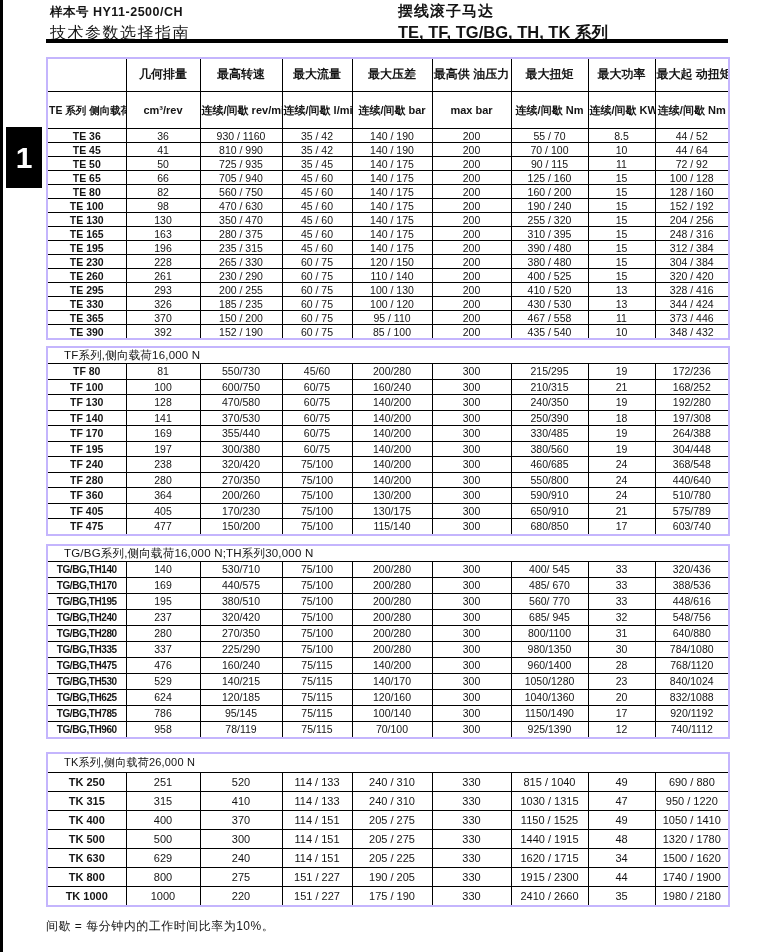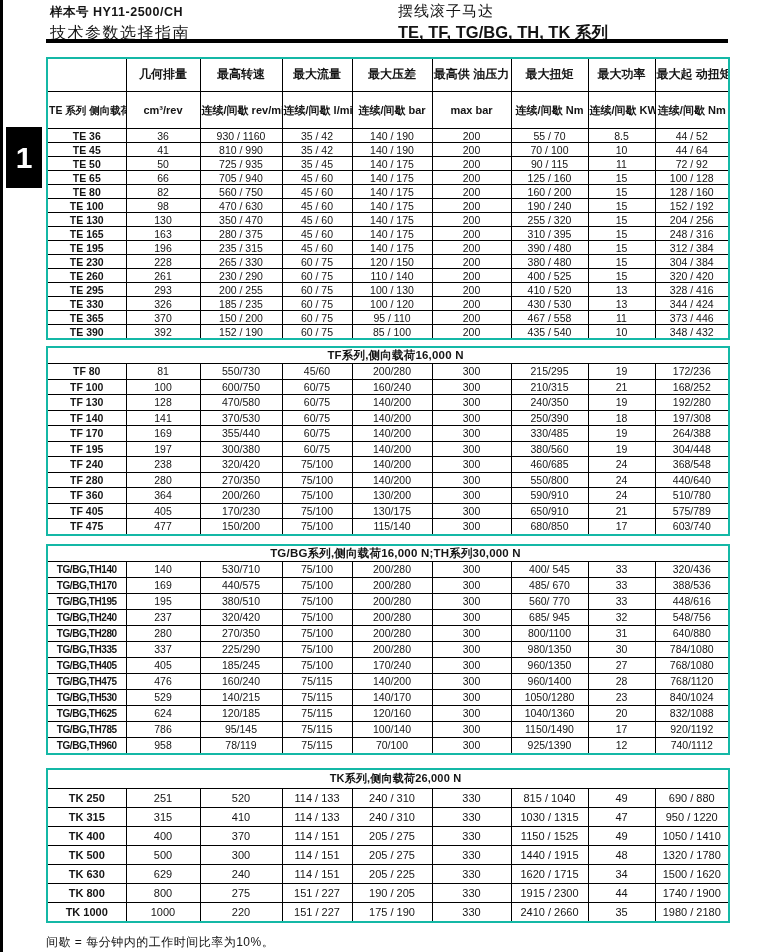--- a/index.html
+++ b/index.html
@@ -11,37 +11,37 @@
   .edge-line{position:absolute;left:0;top:0;width:3px;height:952px;background:#000;}
   .tab1{
     position:absolute;left:6px;top:127px;width:36px;height:61px;background:#000;
     color:#fff;font-size:30px;font-weight:bold;display:flex;align-items:center;justify-content:center;
   }
   .hdr{position:absolute;left:46px;top:2px;width:690px;}
   .hdr-left{position:absolute;left:4px;top:2px;}
   .catalog-no{font-size:12.5px;font-weight:bold;letter-spacing:0.5px;}
   .doc-title{font-size:16px;font-weight:normal;letter-spacing:1.5px;margin-top:2px;}
   .hdr-right{position:absolute;left:352px;top:0;}
-  .product-name{font-size:15px;font-weight:normal;letter-spacing:1px;}
+  .product-name{font-size:15px;font-weight:bold;letter-spacing:1px;}
   .series-line{font-size:16.5px;font-weight:bold;margin-top:1px;}
   .rule{position:absolute;left:46px;top:39px;width:682px;height:4px;background:#000;}
   .content{position:absolute;left:46px;top:57px;width:682px;}
 
-  table.spec{border-collapse:collapse;border:2px solid #14b8a6;table-layout:fixed;width:682px;}
+  table.spec{border-collapse:collapse;border:2px solid #c4b5fd;table-layout:fixed;width:682px;}
   table.spec td{border:1px solid #000;text-align:center;vertical-align:middle;
     font-size:10.5px;padding:0 1px;overflow:hidden;white-space:nowrap;}
   col.c0{width:79px}col.c1{width:74px}col.c2{width:82px}col.c3{width:70px}
   col.c4{width:80px}col.c5{width:79px}col.c6{width:77px}col.c7{width:67px}col.c8{width:74px}
 
   td.hc{font-weight:bold;white-space:pre-line;line-height:1.3;}
   tr.hr1 td{height:32px;font-size:12px;}
   tr.hr2 td{height:36px;font-size:11px;}
   tr.hr2 td.series-cell{font-size:10.5px;line-height:1.2;}
   td.rowlabel{font-weight:bold;}
-  tr.title-row td{height:14px;text-align:center;font-weight:bold;font-size:11.5px;padding-left:16px;letter-spacing:0.2px;}
+  tr.title-row td{height:14px;text-align:left;font-weight:normal;font-size:11.5px;padding-left:16px;letter-spacing:0.2px;}
   tbody.s-te td{height:13px;}
   tbody.s-tf td{height:14.5px;}
   tbody.s-tg td{height:15px;}
   tbody.s-tg td.rowlabel{font-size:10px;letter-spacing:-0.4px;}
   tbody.s-tk td{height:18px;font-size:11px;}
   #tf-table{margin-top:6px;}
   #tg-table{margin-top:8px;}
   #tk-table{margin-top:13px;}
   .footnote{margin-top:11px;font-size:12px;letter-spacing:0.5px;}
 </style>
@@ -496,31 +496,20 @@
           <td>337</td>
           <td>225/290</td>
           <td>75/100</td>
           <td>200/280</td>
           <td>300</td>
           <td>980/1350</td>
           <td>30</td>
           <td>784/1080</td>
         </tr>
         <tr>
-          <td class="rowlabel">TG/BG,TH405</td>
-          <td>405</td>
-          <td>185/245</td>
-          <td>75/100</td>
-          <td>170/240</td>
-          <td>300</td>
-          <td>960/1350</td>
-          <td>27</td>
-          <td>768/1080</td>
-        </tr>
-        <tr>
           <td class="rowlabel">TG/BG,TH475</td>
           <td>476</td>
           <td>160/240</td>
           <td>75/115</td>
           <td>140/200</td>
           <td>300</td>
           <td>960/1400</td>
           <td>28</td>
           <td>768/1120</td>
         </tr>

